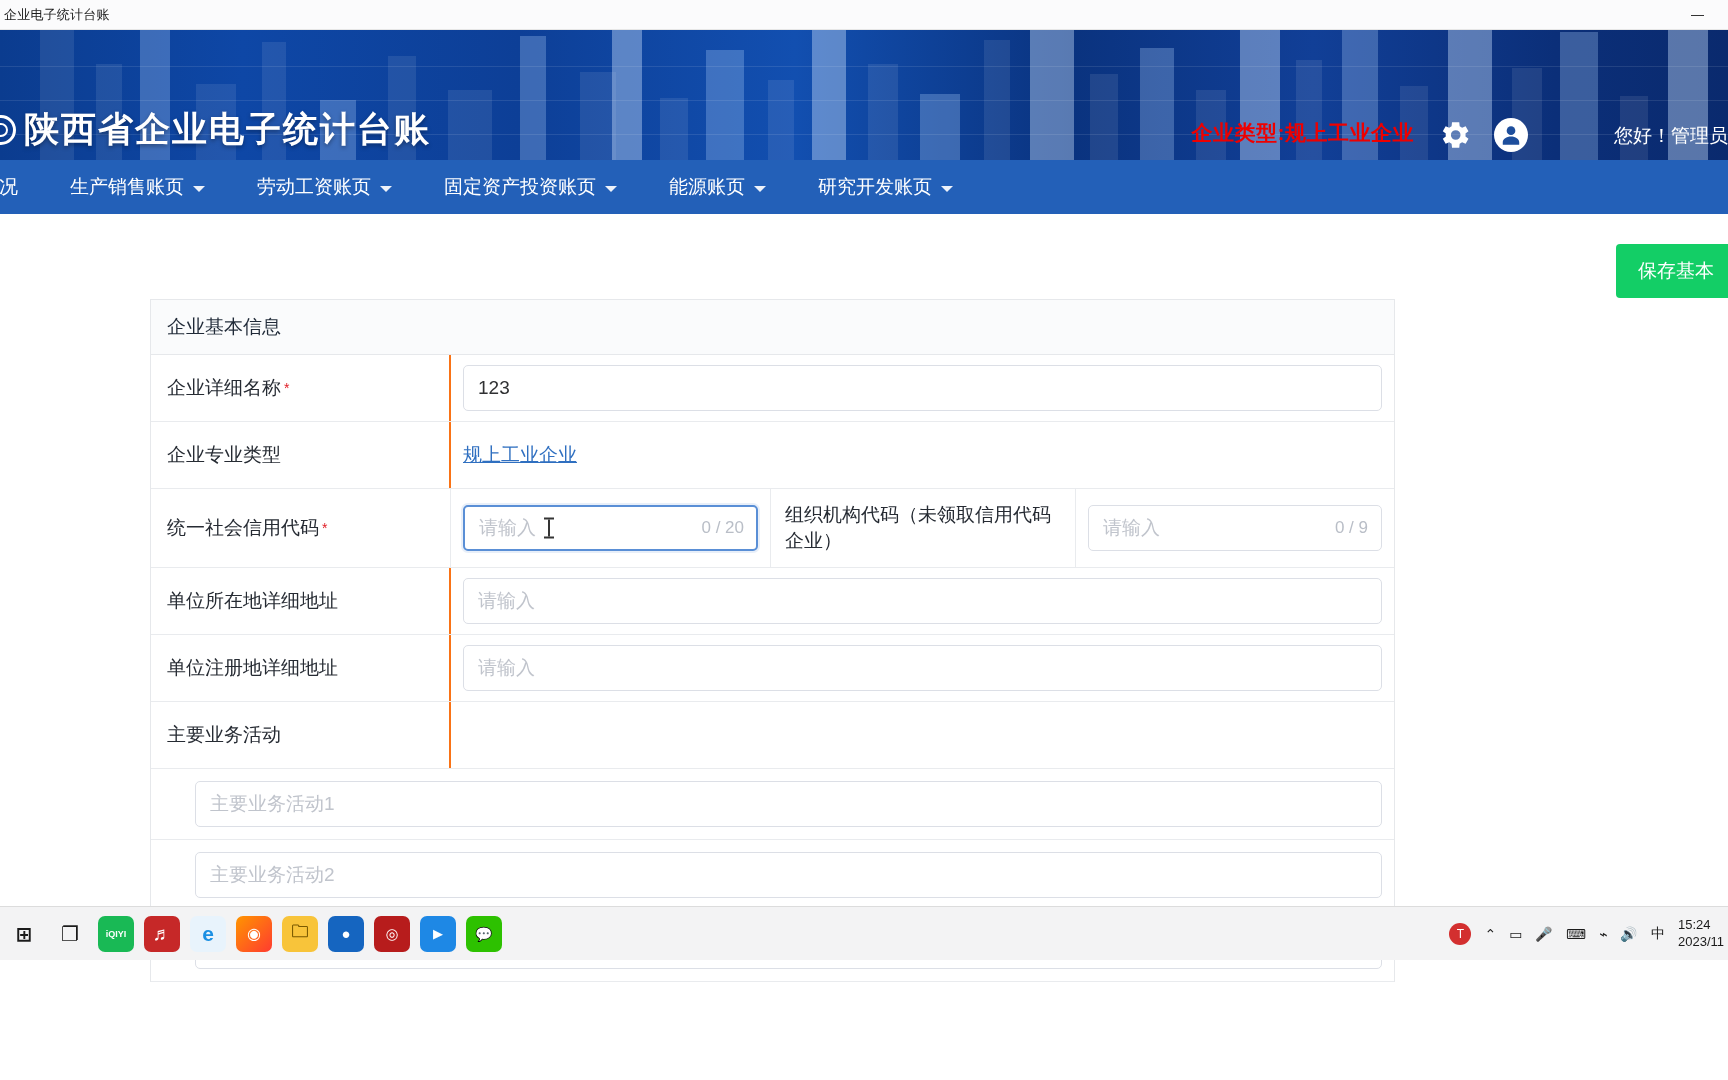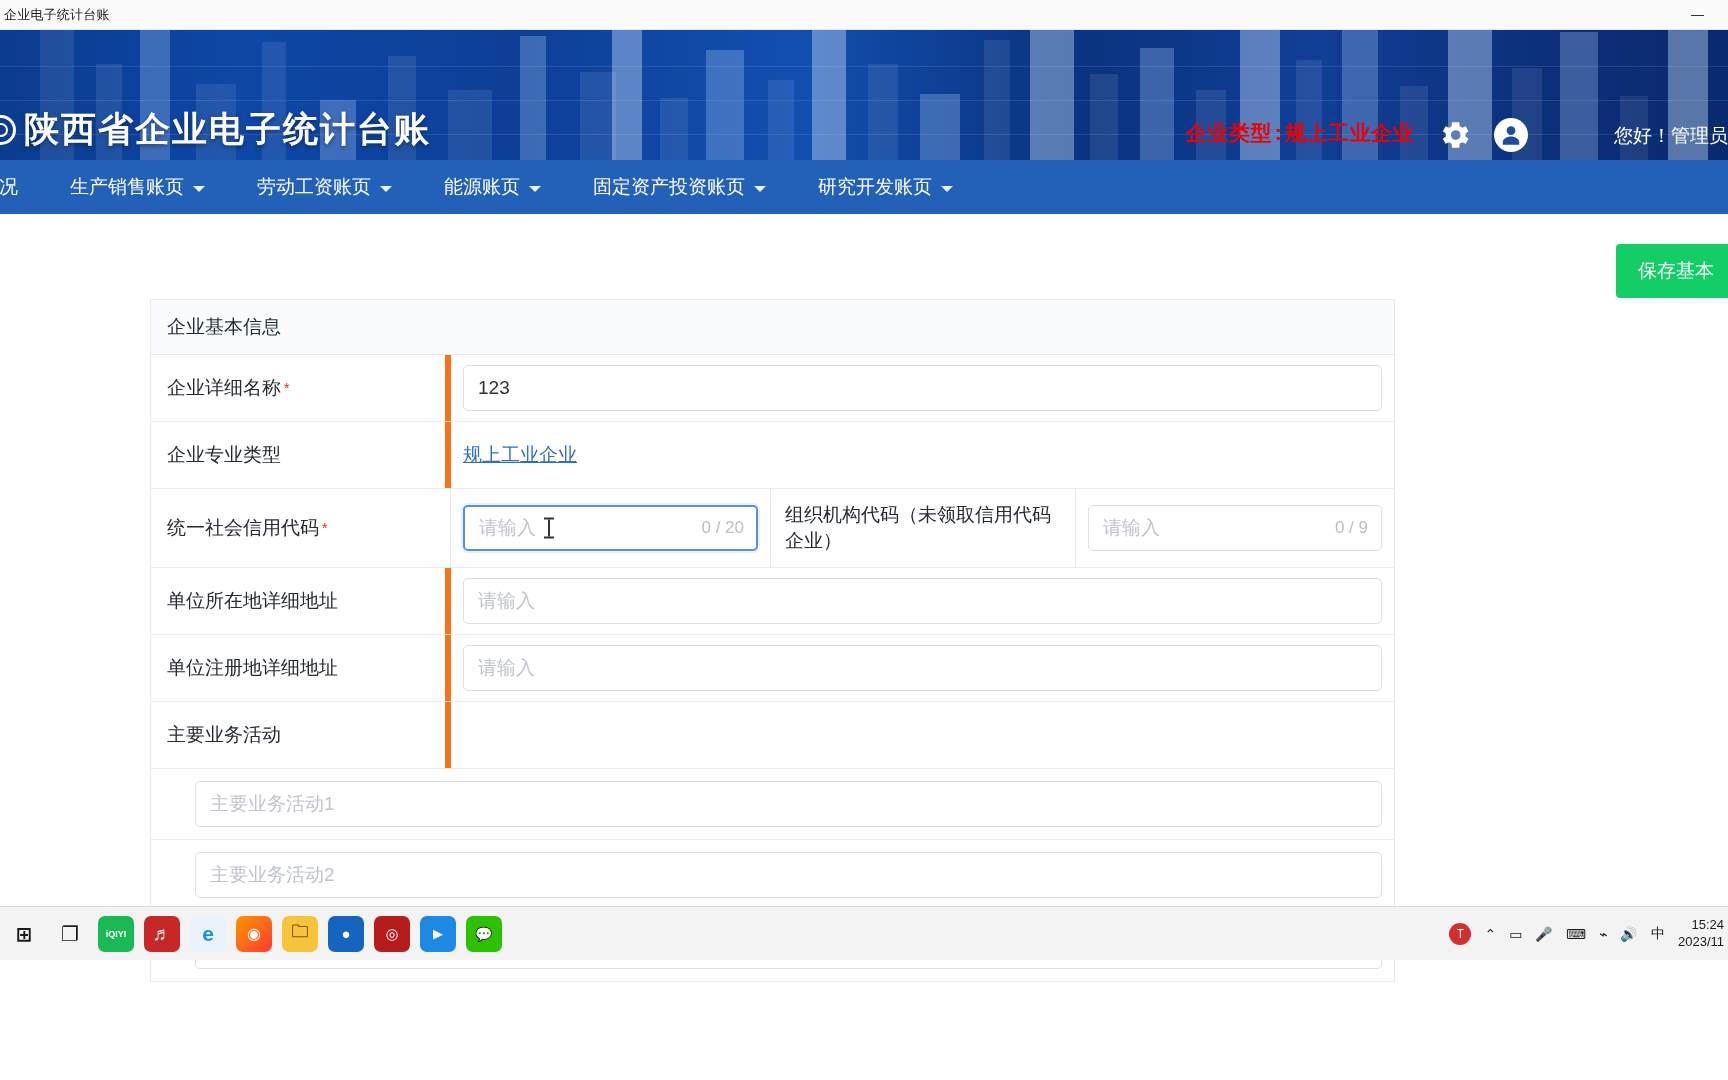--- a/index.html
+++ b/index.html
@@ -50,21 +50,21 @@
   }
   .brand-title {
     font-size:35px; font-weight:bold; color:#ffffff; letter-spacing:2px;
     text-shadow:0 2px 4px rgba(0,0,0,.35);
     font-family:"DejaVu Sans","Liberation Sans",sans-serif;
   }
 
   .enterprise-type {
     position:absolute; right:314px; top:89px; z-index:5;
     color:#ee0000; font-size:21px; font-weight:bold; letter-spacing:.5px;
-    font-family:Liberation Mono, monospace;
+    font-family:Liberation Sans, sans-serif;
   }
   .gear-btn { position:absolute; right:256px; top:88px; z-index:5; width:34px; height:34px; cursor:pointer; }
   .avatar-btn { position:absolute; right:200px; top:88px; z-index:5; width:34px; height:34px;
                 border-radius:50%; background:#ffffff; display:flex; align-items:center; justify-content:center; }
   .avatar-btn svg { display:block; }
   .greeting { position:absolute; right:0; top:93px; z-index:5; color:#ffffff; font-size:19px; white-space:nowrap; }
 
   
   .navbar {
     position:absolute; left:0; top:160px; width:1728px; height:54px;
@@ -94,21 +94,21 @@
   }
   .card-header {
     height:55px; background:#fafbfc; border-bottom:1px solid #e6e8eb;
     display:flex; align-items:center; padding-left:16px;
     font-size:19px; color:#1f2937;
   }
 
   .row { display:flex; border-bottom:1px solid #e9ebee; min-height:67px; }
   .row-label {
     width:300px; flex:0 0 300px; display:flex; align-items:center; padding-left:16px;
-    font-size:19px; color:#262b33; border-right:6px solid #f97316;
+    font-size:19px; color:#262b33; border-right:2px solid #f97316;
   }
   .req { color:#e01b24; font-size:14px; margin-left:3px; line-height:1; vertical-align:top; }
   .row-field { flex:1; display:flex; align-items:center; padding:0 12px; }
 
   .inp {
     width:100%; height:46px; border:1px solid #dcdfe6; border-radius:5px;
     background:#ffffff; font-size:19px; color:#1f2937; padding:0 14px;
     font-family:"Liberation Sans",sans-serif; outline:none;
   }
   .inp::placeholder { color:#c0c4cc; }
@@ -153,21 +153,21 @@
   
   .taskbar {
     position:absolute; left:0; bottom:0; width:1728px; height:54px;
     background:#f3f3f4; border-top:1px solid #dcdcdc;
     display:flex; align-items:center; z-index:20;
   }
   .tb-icons { display:flex; align-items:center; gap:10px; padding-left:6px; }
   .tb-ico { width:36px; height:36px; border-radius:7px; display:flex; align-items:center;
             justify-content:center; font-size:13px; color:#fff; font-weight:bold; cursor:pointer; }
   .tb-right { position:absolute; right:4px; display:flex; align-items:center; gap:13px; color:#1b1b1b; font-size:13px; }
-  .tb-clock { text-align:right; line-height:1.25; font-size:13px; }
+  .tb-clock { text-align:left; line-height:1.25; font-size:13px; }
   .hidden-app-text { position:absolute; font-size:14px; color:#4a4a4a; }
 </style>
 </head>
 <body>
 
 <div class="screen">
 
   <div class="titlebar">
     <span class="titlebar-text">企业电子统计台账</span>
     <div class="win-controls">
@@ -244,25 +244,25 @@
     </div>
     <div class="nav-item" style="padding:16px 26px;">
       <span>生产销售账页</span>
       <span class="caret"></span>
     </div>
     <div class="nav-item" style="padding:0 26px;">
       <span>劳动工资账页</span>
       <span class="caret"></span>
     </div>
     <div class="nav-item" style="padding:0 26px;">
+      <span>固定资产投资账页</span>
+      <span class="caret"></span>
+    </div>
+    <div class="nav-item" style="padding:0 26px;">
       <span>能源账页</span>
-      <span class="caret"></span>
-    </div>
-    <div class="nav-item" style="padding:0 26px;">
-      <span>固定资产投资账页</span>
       <span class="caret"></span>
     </div>
     <div class="nav-item" style="padding:0 26px;">
       <span>研究开发账页</span>
       <span class="caret"></span>
     </div>
   </div>
 
   <div class="page">
 

